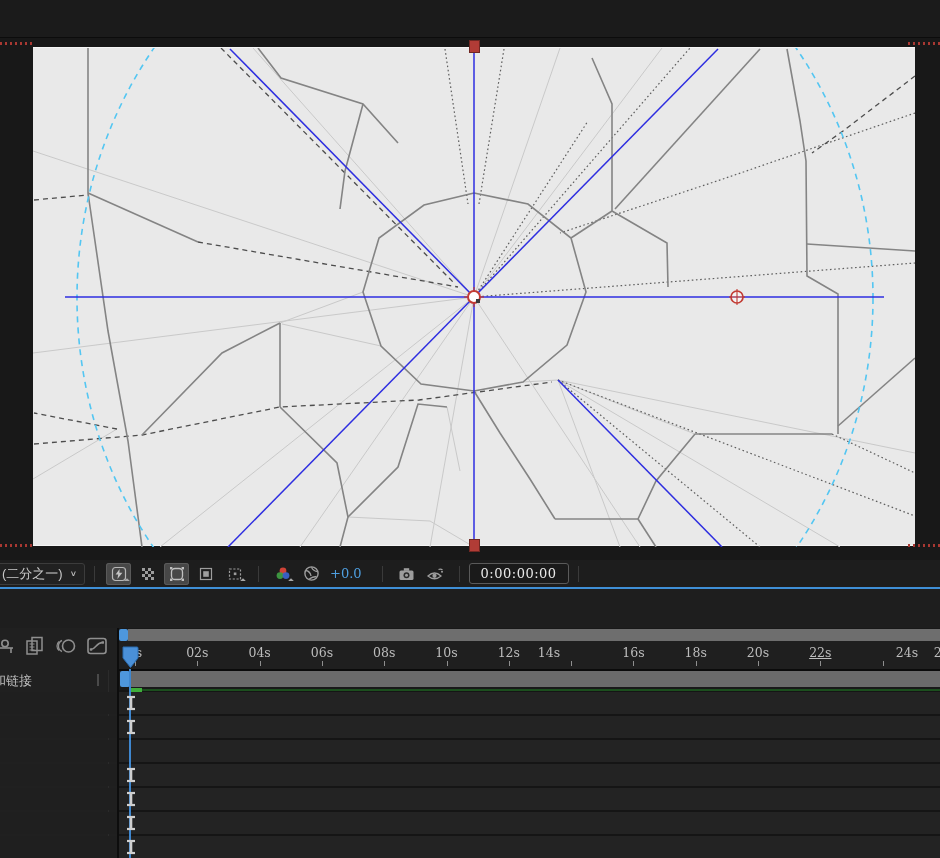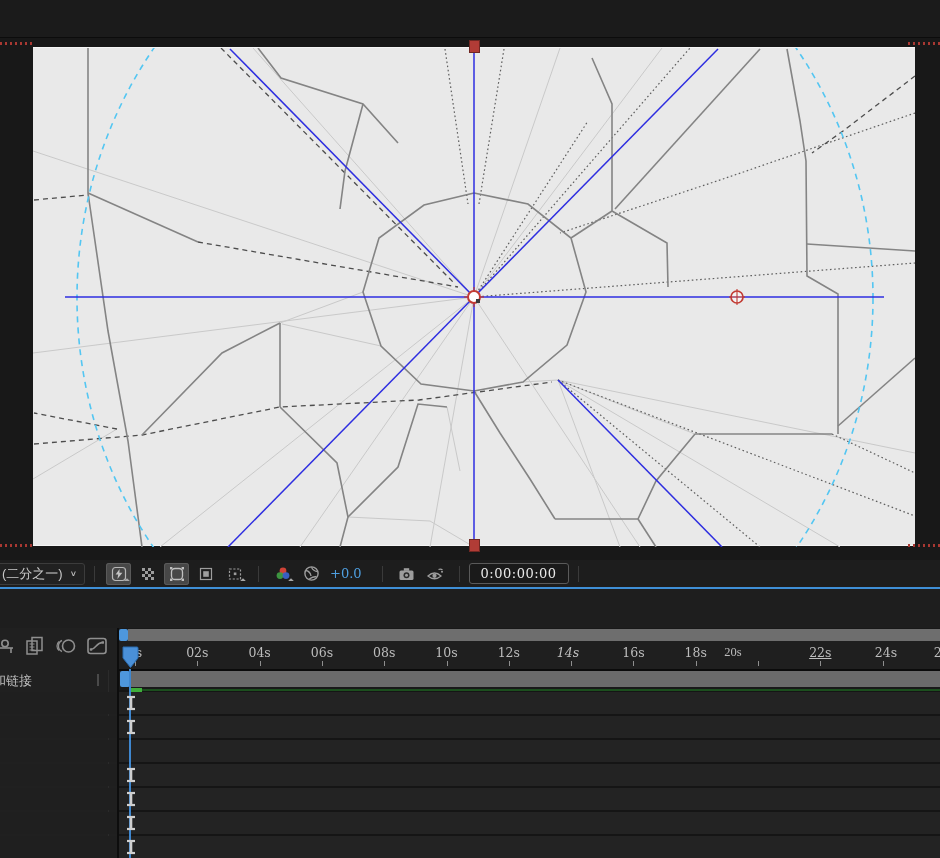--- a/index.html
+++ b/index.html
@@ -297,31 +297,31 @@
         <span class="ruler-label num" style="left: 140.6px;">04s</span>
         <span class="ruler-tick" style="left: 140.6px;"></span>
         <span class="ruler-label num" style="left: 202.9px;">06s</span>
         <span class="ruler-tick" style="left: 202.9px;"></span>
         <span class="ruler-label num" style="left: 265.2px;">08s</span>
         <span class="ruler-tick" style="left: 265.2px;"></span>
         <span class="ruler-label num" style="left: 327.5px; text-align: right;">10s</span>
         <span class="ruler-tick" style="left: 327.5px;"></span>
         <span class="ruler-label num" style="left: 389.8px;">12s</span>
         <span class="ruler-tick" style="left: 389.8px;"></span>
-        <span class="ruler-label num" style="left: 449px; font-style: italic;">14s</span>
+        <span class="ruler-label num" style="left: 430px;">14s</span>
         <span class="ruler-tick" style="left: 452.1px;"></span>
         <span class="ruler-label num" style="left: 514.4px;">16s</span>
         <span class="ruler-tick" style="left: 514.4px;"></span>
         <span class="ruler-label num" style="left: 576.7px;">18s</span>
         <span class="ruler-tick" style="left: 576.7px;"></span>
-        <span class="ruler-label num" style="left: 614px; font-family: Liberation Serif, serif;">20s</span>
+        <span class="ruler-label num" style="left: 639px;">20s</span>
         <span class="ruler-tick" style="left: 639px;"></span>
         <span class="ruler-label num" style="left: 701.3px; text-decoration: underline;">22s</span>
         <span class="ruler-tick" style="left: 701.3px;"></span>
-        <span class="ruler-label num" style="left: 767px; text-align: center;">24s</span>
+        <span class="ruler-label num" style="left: 788px; text-align: center;">24s</span>
         <span class="ruler-tick" style="left: 763.6px;"></span>
         <span class="ruler-label num" style="left: 825.9px;">26s</span>
       </div>
     <div id="ruler-seam" class="abs"></div>
 
     <div id="parent-link-row" class="abs">
       <span id="parent-link-label">和链接</span>
     </div>
     <div id="parent-link-divider" class="abs"></div>
     <div id="col-faint-line" class="abs"></div>

